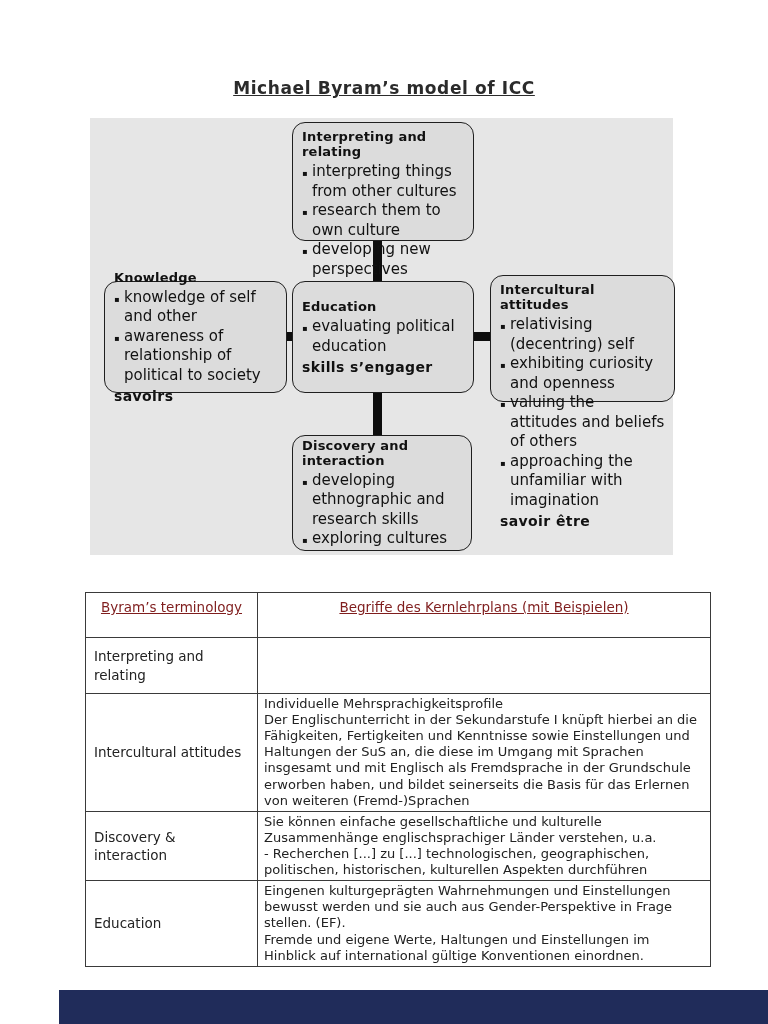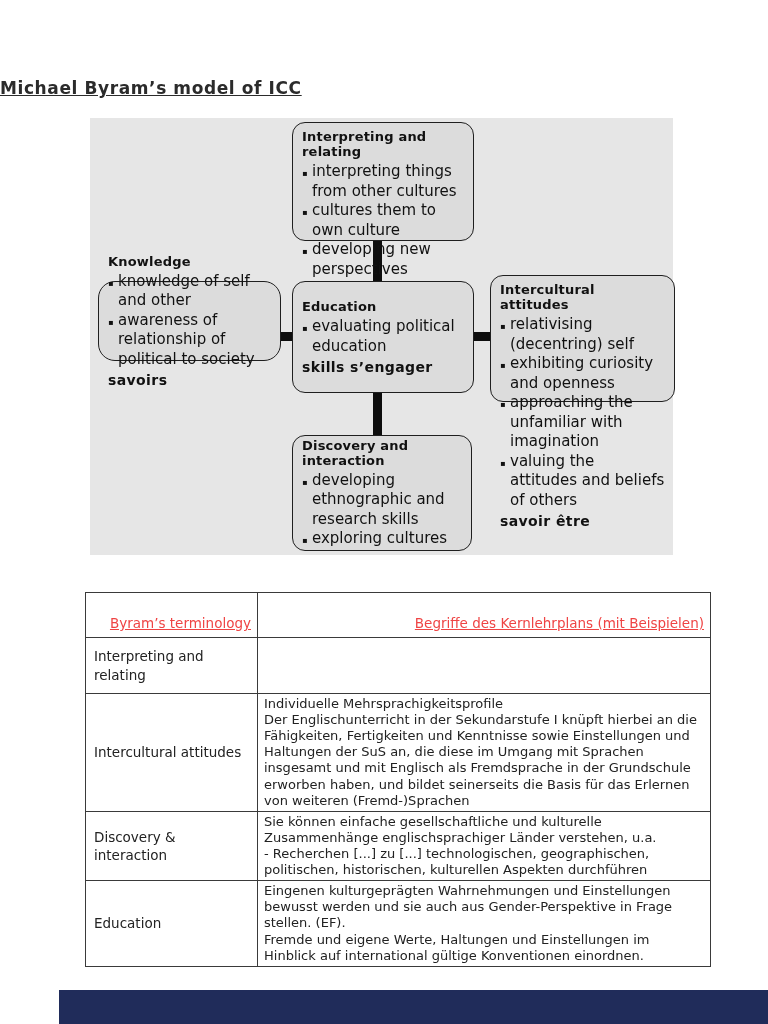--- a/index.html
+++ b/index.html
@@ -2,21 +2,21 @@
 <html><head>
 <meta charset="utf-8">
 <style>
   html,body{margin:0;padding:0;}
   body{
     width:768px;height:1024px;position:relative;background:#ffffff;
     font-family:"DejaVu Sans","Liberation Sans",sans-serif;color:#1a1a1a;
     overflow:hidden;
   }
   .page-title{
-    position:absolute;top:78px;left:0;width:768px;
+    position:absolute;top:78px;left:0;width:768px;text-align:center;
     font-size:17px;font-weight:bold;letter-spacing:0.6px;color:#2b2b2b;
     text-decoration:underline;margin:0;
   }
   
   .diagram{
     position:absolute;left:90px;top:118px;width:583px;height:437px;
     background:#e6e6e6;
   }
   .dbox{
     position:absolute;background:#dcdcdc;border:1.6px solid #1f1f1f;
@@ -33,22 +33,22 @@
   
   .term-table{
     position:absolute;left:85px;top:592px;width:626px;
     border-collapse:collapse;table-layout:fixed;
   }
   .term-table td,.term-table th{
     border:1px solid #3a3a3a;box-sizing:border-box;overflow:hidden;
   }
   .col-term{width:172px;}
   .term-table th{
-    font-size:13.5px;font-weight:normal;text-align:right;vertical-align:bottom;
-    padding:4px 6px 6px 6px;text-decoration:underline;color:#ef4444;
+    font-size:13.5px;font-weight:normal;text-align:center;vertical-align:bottom;
+    padding:4px 6px 22px 6px;text-decoration:underline;color:#7f1d1d;
   }
   .cell-term{
     font-size:13.5px;vertical-align:middle;padding:4px 8px;line-height:1.35;color:#222;
   }
   .cell-desc{
     font-size:13px;vertical-align:top;padding:2px 6px;line-height:1.24;
     white-space:pre-line;color:#222;
   }
   .footer-bar{
     position:absolute;left:59px;top:990px;width:709px;height:34px;background:#202c5a;
@@ -67,30 +67,30 @@
   <div class="connector" style="left:283px;top:273px;width:9px;height:46px;"></div>
 
   <div class="dbox" style="left:202px;top:4px;width:182px;height:119px;">
     <div class="box-heading">Interpreting and relating</div>
     <div class="bullet">
         <span class="mark"></span>
         <span>interpreting things from other cultures</span>
       </div>
     <div class="bullet">
         <span class="mark"></span>
-        <span>cultures them to own culture</span>
+        <span>research them to own culture</span>
       </div>
     <div class="bullet">
         <span class="mark"></span>
         <span>developing new perspectives savoirs comparison and contrast</span>
       </div>
     <div class="savoir">savoir comprendre</div>
   </div>
 
-  <div class="dbox vcenter" style="left:8px;top:163px;width:183px;height:80px;border-radius:17px;">
+  <div class="dbox vcenter" style="left:14px;top:163px;width:183px;height:112px;">
     <div class="box-heading">Knowledge</div>
     <div class="bullet">
         <span class="mark"></span>
         <span>knowledge of self and other</span>
       </div>
     <div class="bullet">
         <span class="mark"></span>
         <span>awareness of relationship of political to society</span>
       </div>
     <div class="savoir">savoirs</div>
@@ -110,25 +110,25 @@
     <div class="bullet">
         <span class="mark"></span>
         <span>relativising (decentring) self</span>
       </div>
     <div class="bullet">
         <span class="mark"></span>
         <span>exhibiting curiosity and openness</span>
       </div>
     <div class="bullet">
         <span class="mark"></span>
-        <span>approaching the unfamiliar with imagination</span>
+        <span>valuing the attitudes and beliefs of others</span>
       </div>
     <div class="bullet">
         <span class="mark"></span>
-        <span>valuing the attitudes and beliefs of others</span>
+        <span>approaching the unfamiliar with imagination</span>
       </div>
     <div class="savoir">savoir être</div>
   </div>
 
   <div class="dbox vcenter" style="left:202px;top:317px;width:180px;height:116px;">
     <div class="box-heading">Discovery and interaction</div>
     <div class="bullet">
         <span class="mark"></span>
         <span>developing ethnographic and research skills</span>
       </div>

